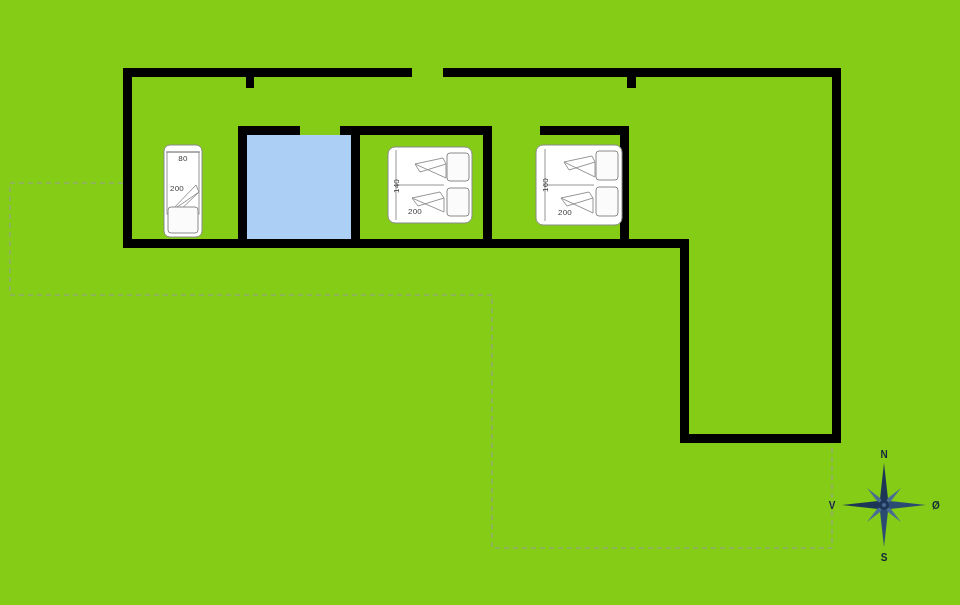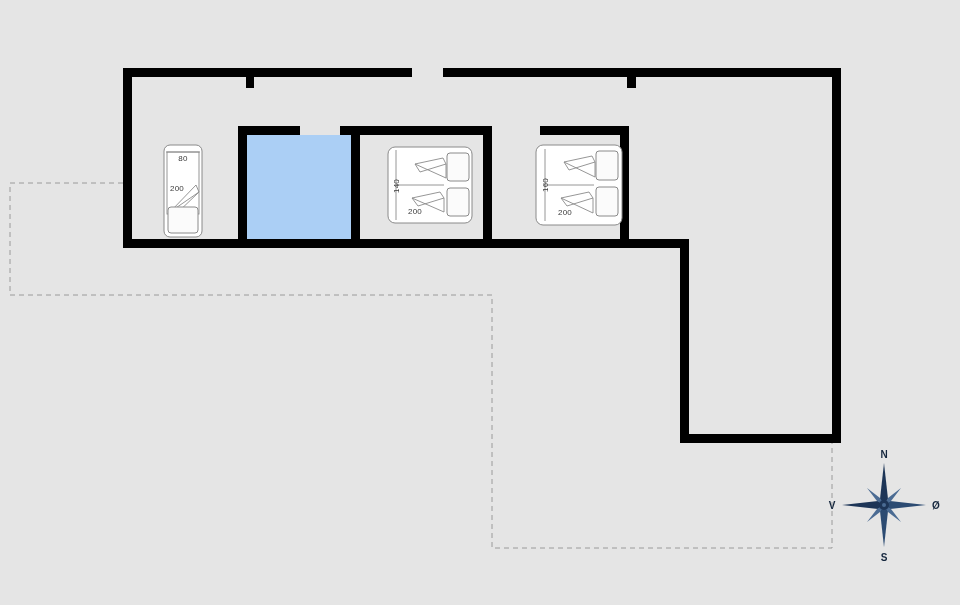--- a/index.html
+++ b/index.html
@@ -12,21 +12,21 @@
     width: 960px;
     height: 605px;
     font-family: "Liberation Sans", sans-serif;
     overflow: hidden;
     position: relative;
   }
   #plan-root {
     position: relative;
     width: 960px;
     height: 605px;
-    background: #e5e5e5;
+    background: #84cc16;
   }
   svg#floorplan {
     display: block;
     width: 960px;
     height: 605px;
   }
   .wall { fill: #000000; }
   .room-fill-selected { fill: #abcff5; }
   .furn-stroke {
     fill: #ffffff;

